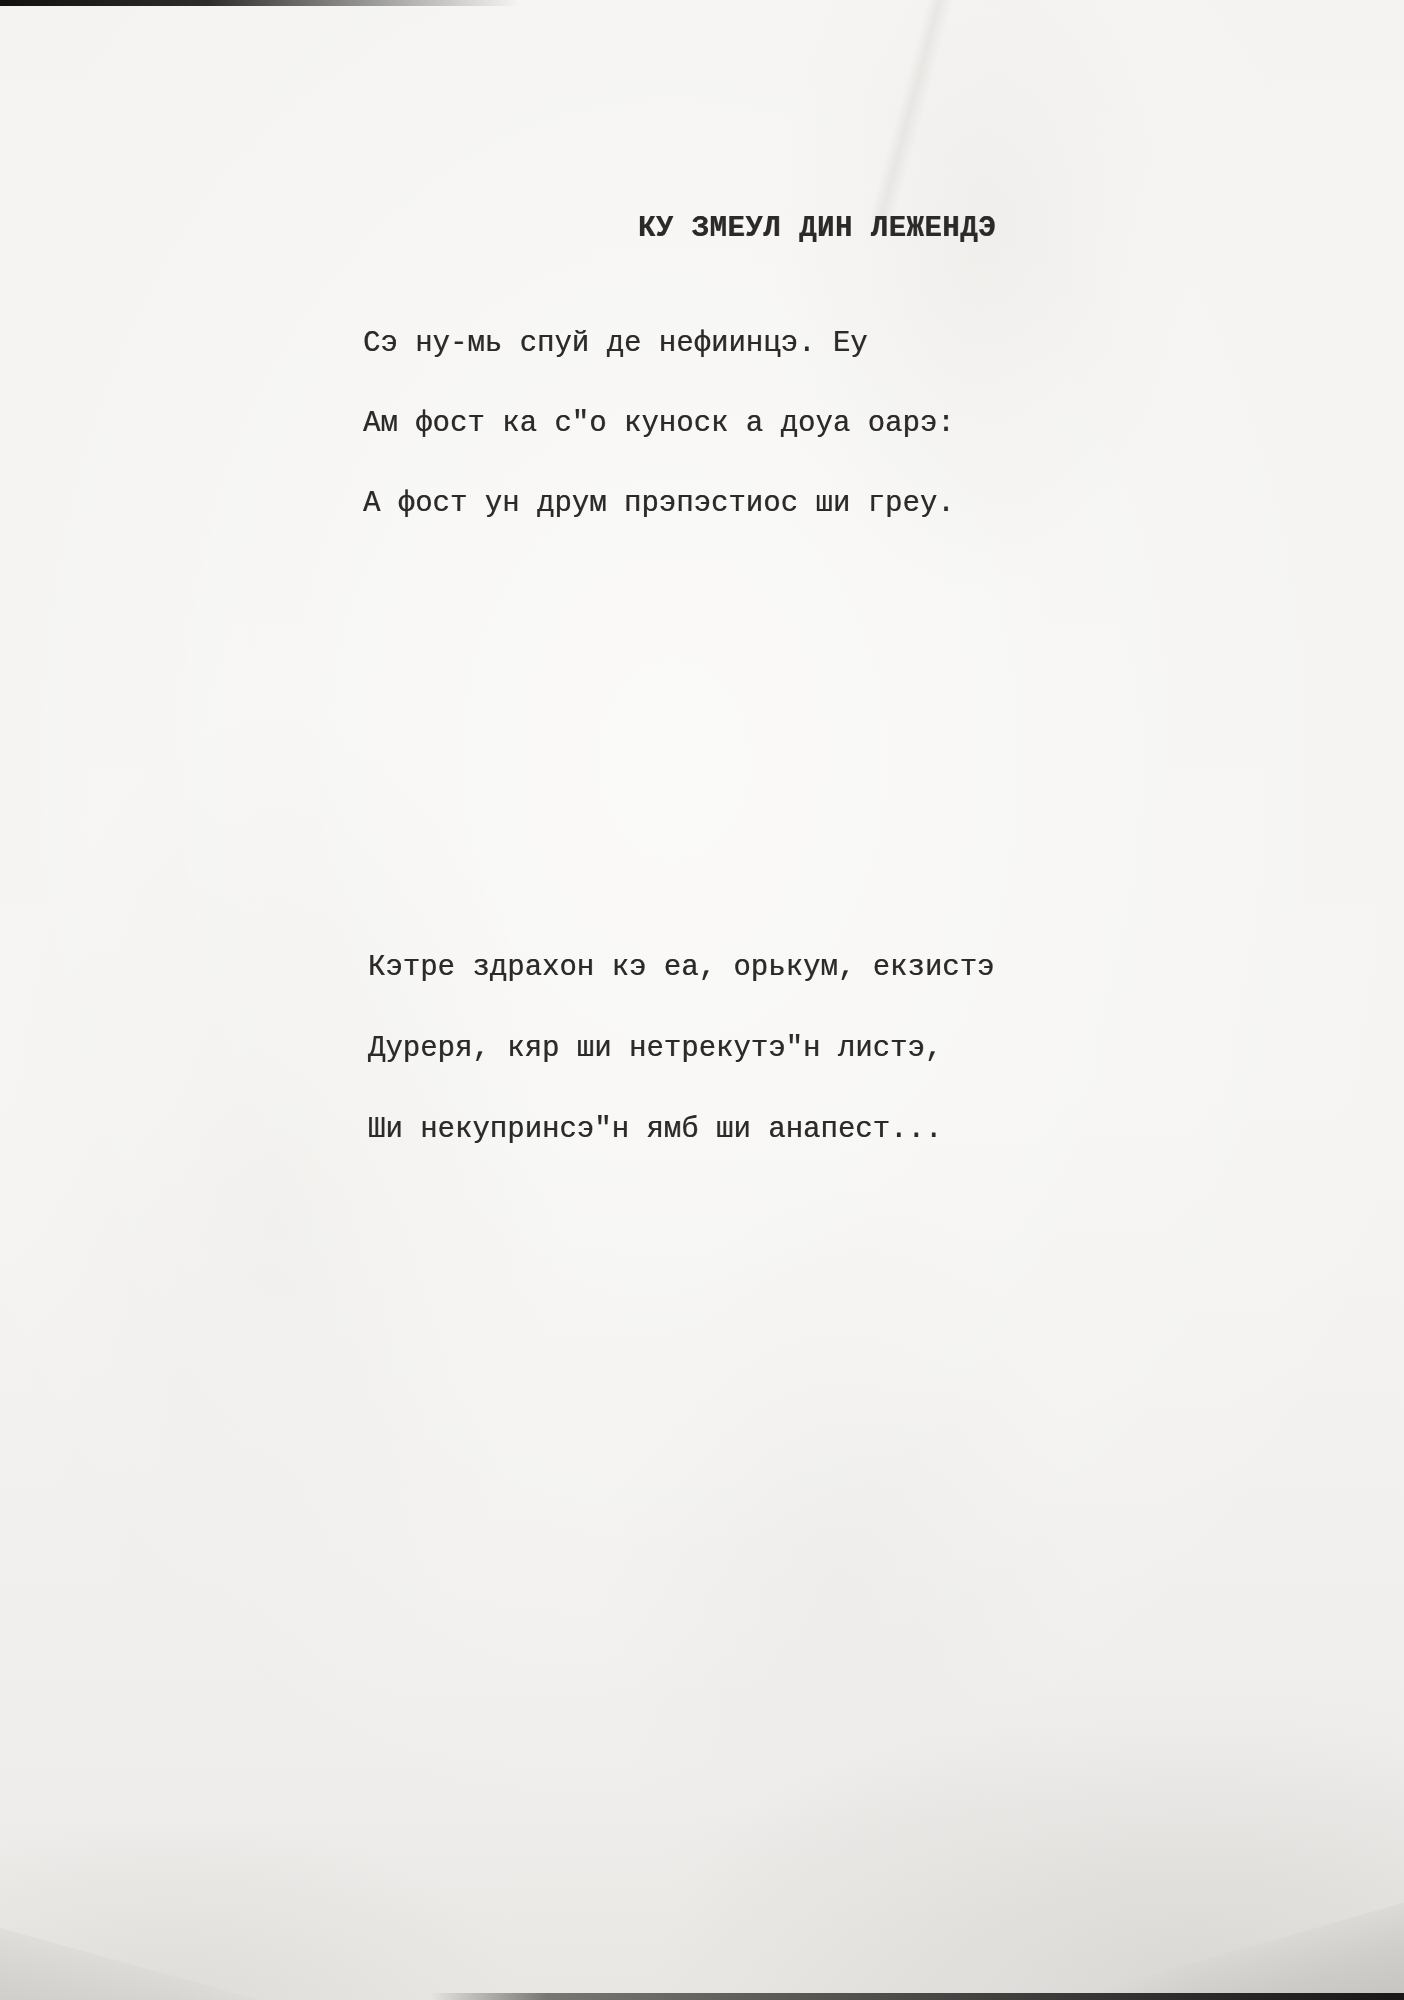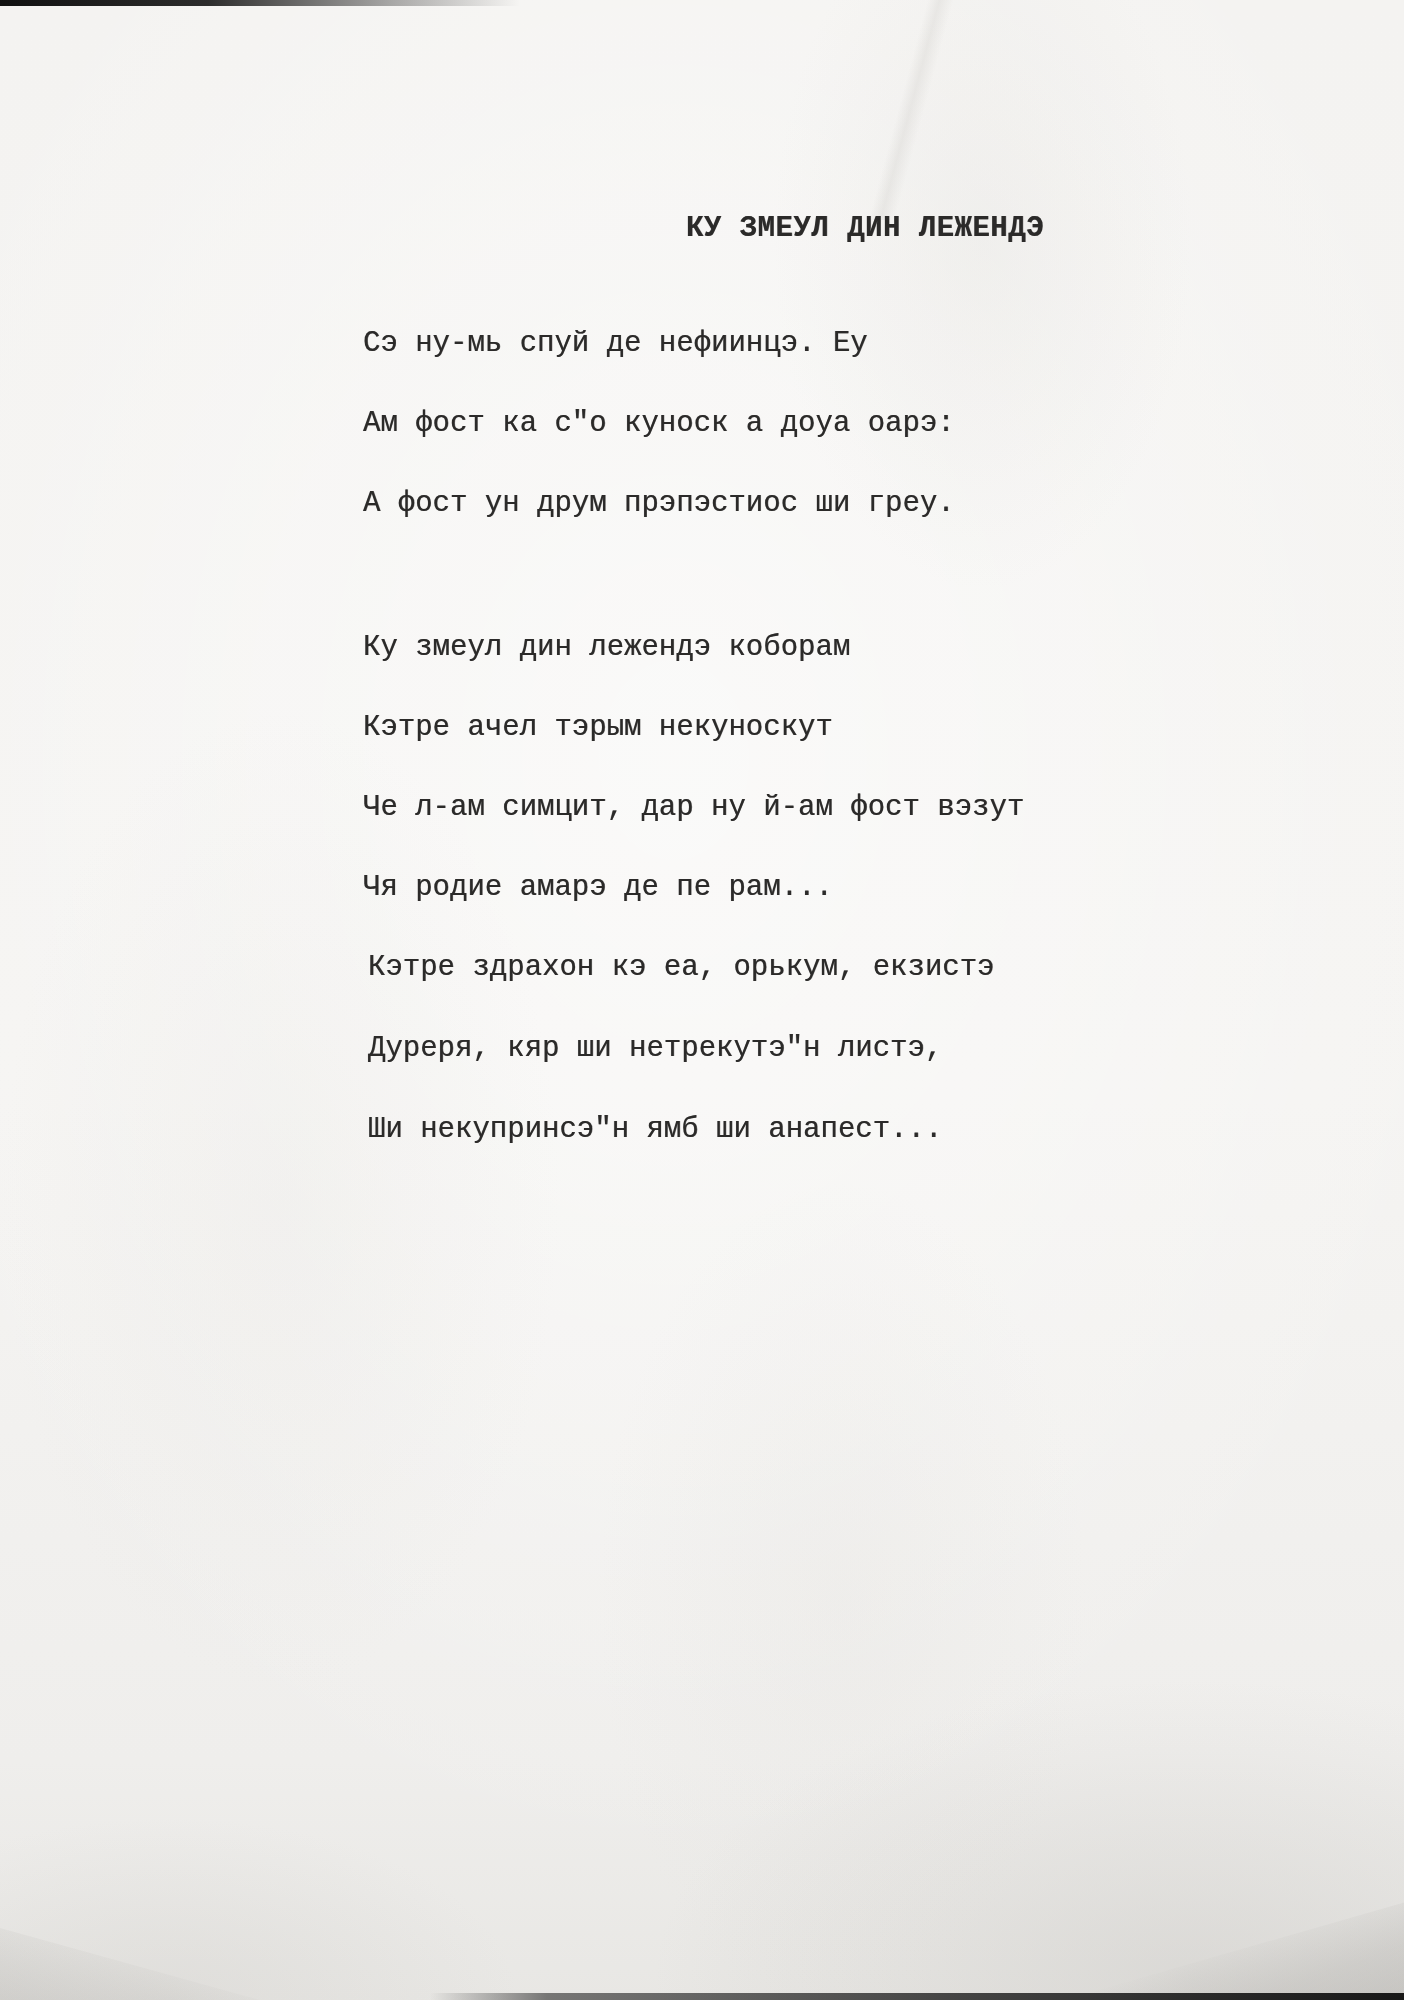--- a/index.html
+++ b/index.html
@@ -63,21 +63,20 @@
     top: 0; left: 820px;
     width: 180px; height: 220px;
     background: linear-gradient(105deg, rgba(210,208,204,0) 45%, rgba(205,203,199,0.5) 50%, rgba(210,208,204,0) 56%);
     opacity: 0.6;
   }
   .typewritten {
     position: absolute;
     color: #2b2a29;
     text-shadow: 0.4px 0.4px 0.6px rgba(43,42,41,0.55), -0.3px 0.2px 0.4px rgba(43,42,41,0.25);
     white-space: pre;
-    margin-left: 48px;
   }
   .poem-title {
     top: 212px;
     left: 638px;
     font-size: 29px;
     font-weight: bold;
     letter-spacing: 0.5px;
   }
   .stanza { position: absolute; }
   .stanza .line {
@@ -103,26 +102,20 @@
   <div class="crease-top"></div>
 
   <div class="typewritten poem-title">КУ ЗМЕУЛ ДИН ЛЕЖЕНДЭ</div>
 
   <div class="stanza stanza-1">
     <div class="line">Сэ ну-мь спуй де нефиинцэ. Еу</div>
     <div class="line">Ам фост ка с"о куноск а доуа оарэ:</div>
     <div class="line">А фост ун друм прэпэстиос ши греу.</div>
   </div>
 
-  <div class="stanza stanza-2">
-    <div class="line">Ку змеул дин лежендэ коборам</div>
-    <div class="line">Кэтре ачел тэрым некуноскут</div>
-    <div class="line">Че л-ам симцит, дар ну й-ам фост вэзут</div>
-    <div class="line">Чя родие амарэ де пе рам...</div>
-  </div>
 
   <div class="stanza stanza-3">
     <div class="line">Кэтре здрахон кэ еа, орькум, екзистэ</div>
     <div class="line">Дуреря, кяр ши нетрекутэ"н листэ,</div>
     <div class="line">Ши некупринсэ"н ямб ши анапест...</div>
   </div>
 
   <div class="fold-shadow-br"></div>
   <div class="fold-shadow-bl"></div>
   <div class="edge-bottom"></div>

